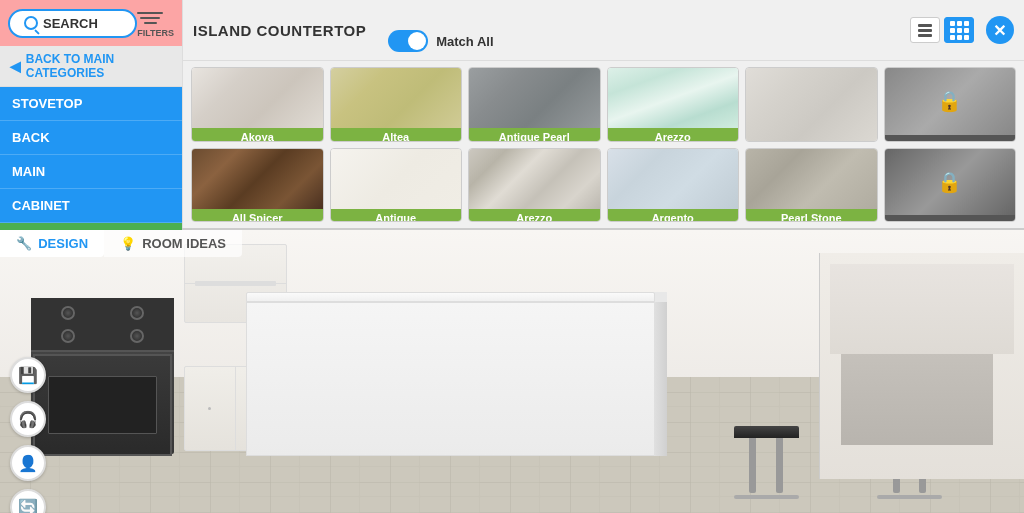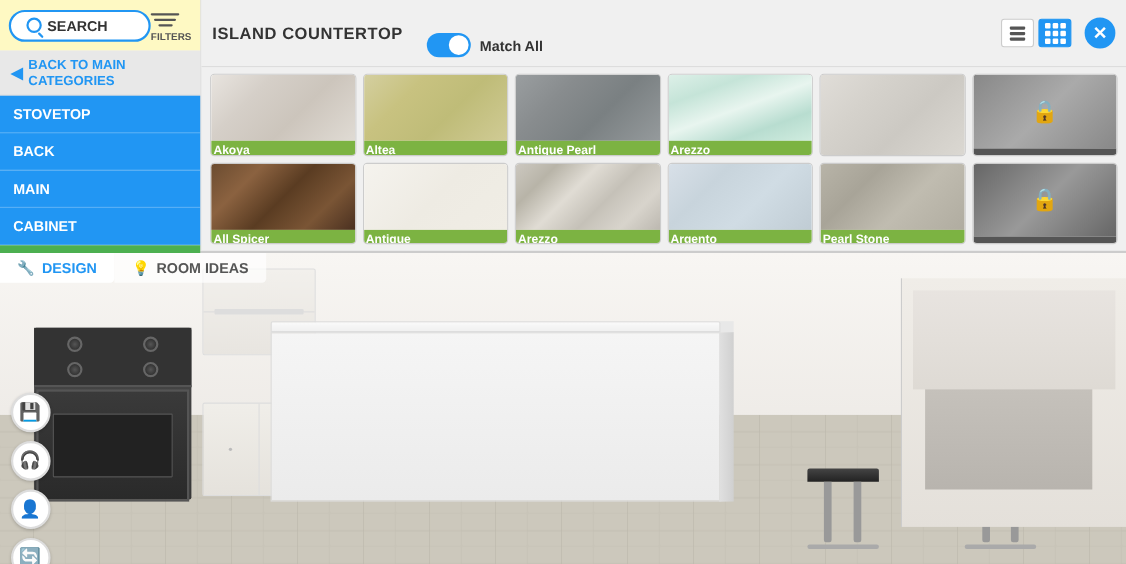--- a/index.html
+++ b/index.html
@@ -22,21 +22,21 @@
       display: flex;
       flex-direction: column;
       border-right: 1px solid #ddd;
     }
 
     .search-filter-row {
       display: flex;
       align-items: center;
       padding: 8px 8px;
       gap: 0;
-      background: #fef9c3;
+      background: #fca5a5;
     }
 
     .search-btn {
       display: flex;
       align-items: center;
       gap: 5px;
       background: white;
       border: 2px solid #2196F3;
       border-radius: 20px;
       padding: 5px 14px;
@@ -264,21 +264,21 @@
       flex: 1;
       min-height: 60px;
       background-size: cover;
       background-position: center;
     }
 
     .tile-label {
       background: #7CB342;
       color: white;
       font-size: 11px;
-      text-align: left;
+      text-align: center;
       padding: 3px 2px;
       font-weight: bold;
     }
 
     
     .tile-akoya { background: linear-gradient(135deg, #e8e4df 0%, #d5cfc8 30%, #ccc5bc 60%, #e0dbd4 100%); }
     .tile-altea { background: linear-gradient(135deg, #d4cfa0 0%, #c8c280 30%, #bfbc78 60%, #d0cb95 100%); }
     .tile-antique-pearl { background: linear-gradient(135deg, #9a9ea0 0%, #888c8e 30%, #7a8082 60%, #959a9c 100%); }
     .tile-arezzo { background: linear-gradient(160deg, #ddf0e8 0%, #c5e4d8 25%, #e8f5ef 50%, #b8ddd0 75%, #d0ecdf 100%); }
     .tile-arion { background: linear-gradient(135deg, #e0ddd8 0%, #d5d2cc 30%, #ccc9c3 60%, #dbd8d2 100%); }

